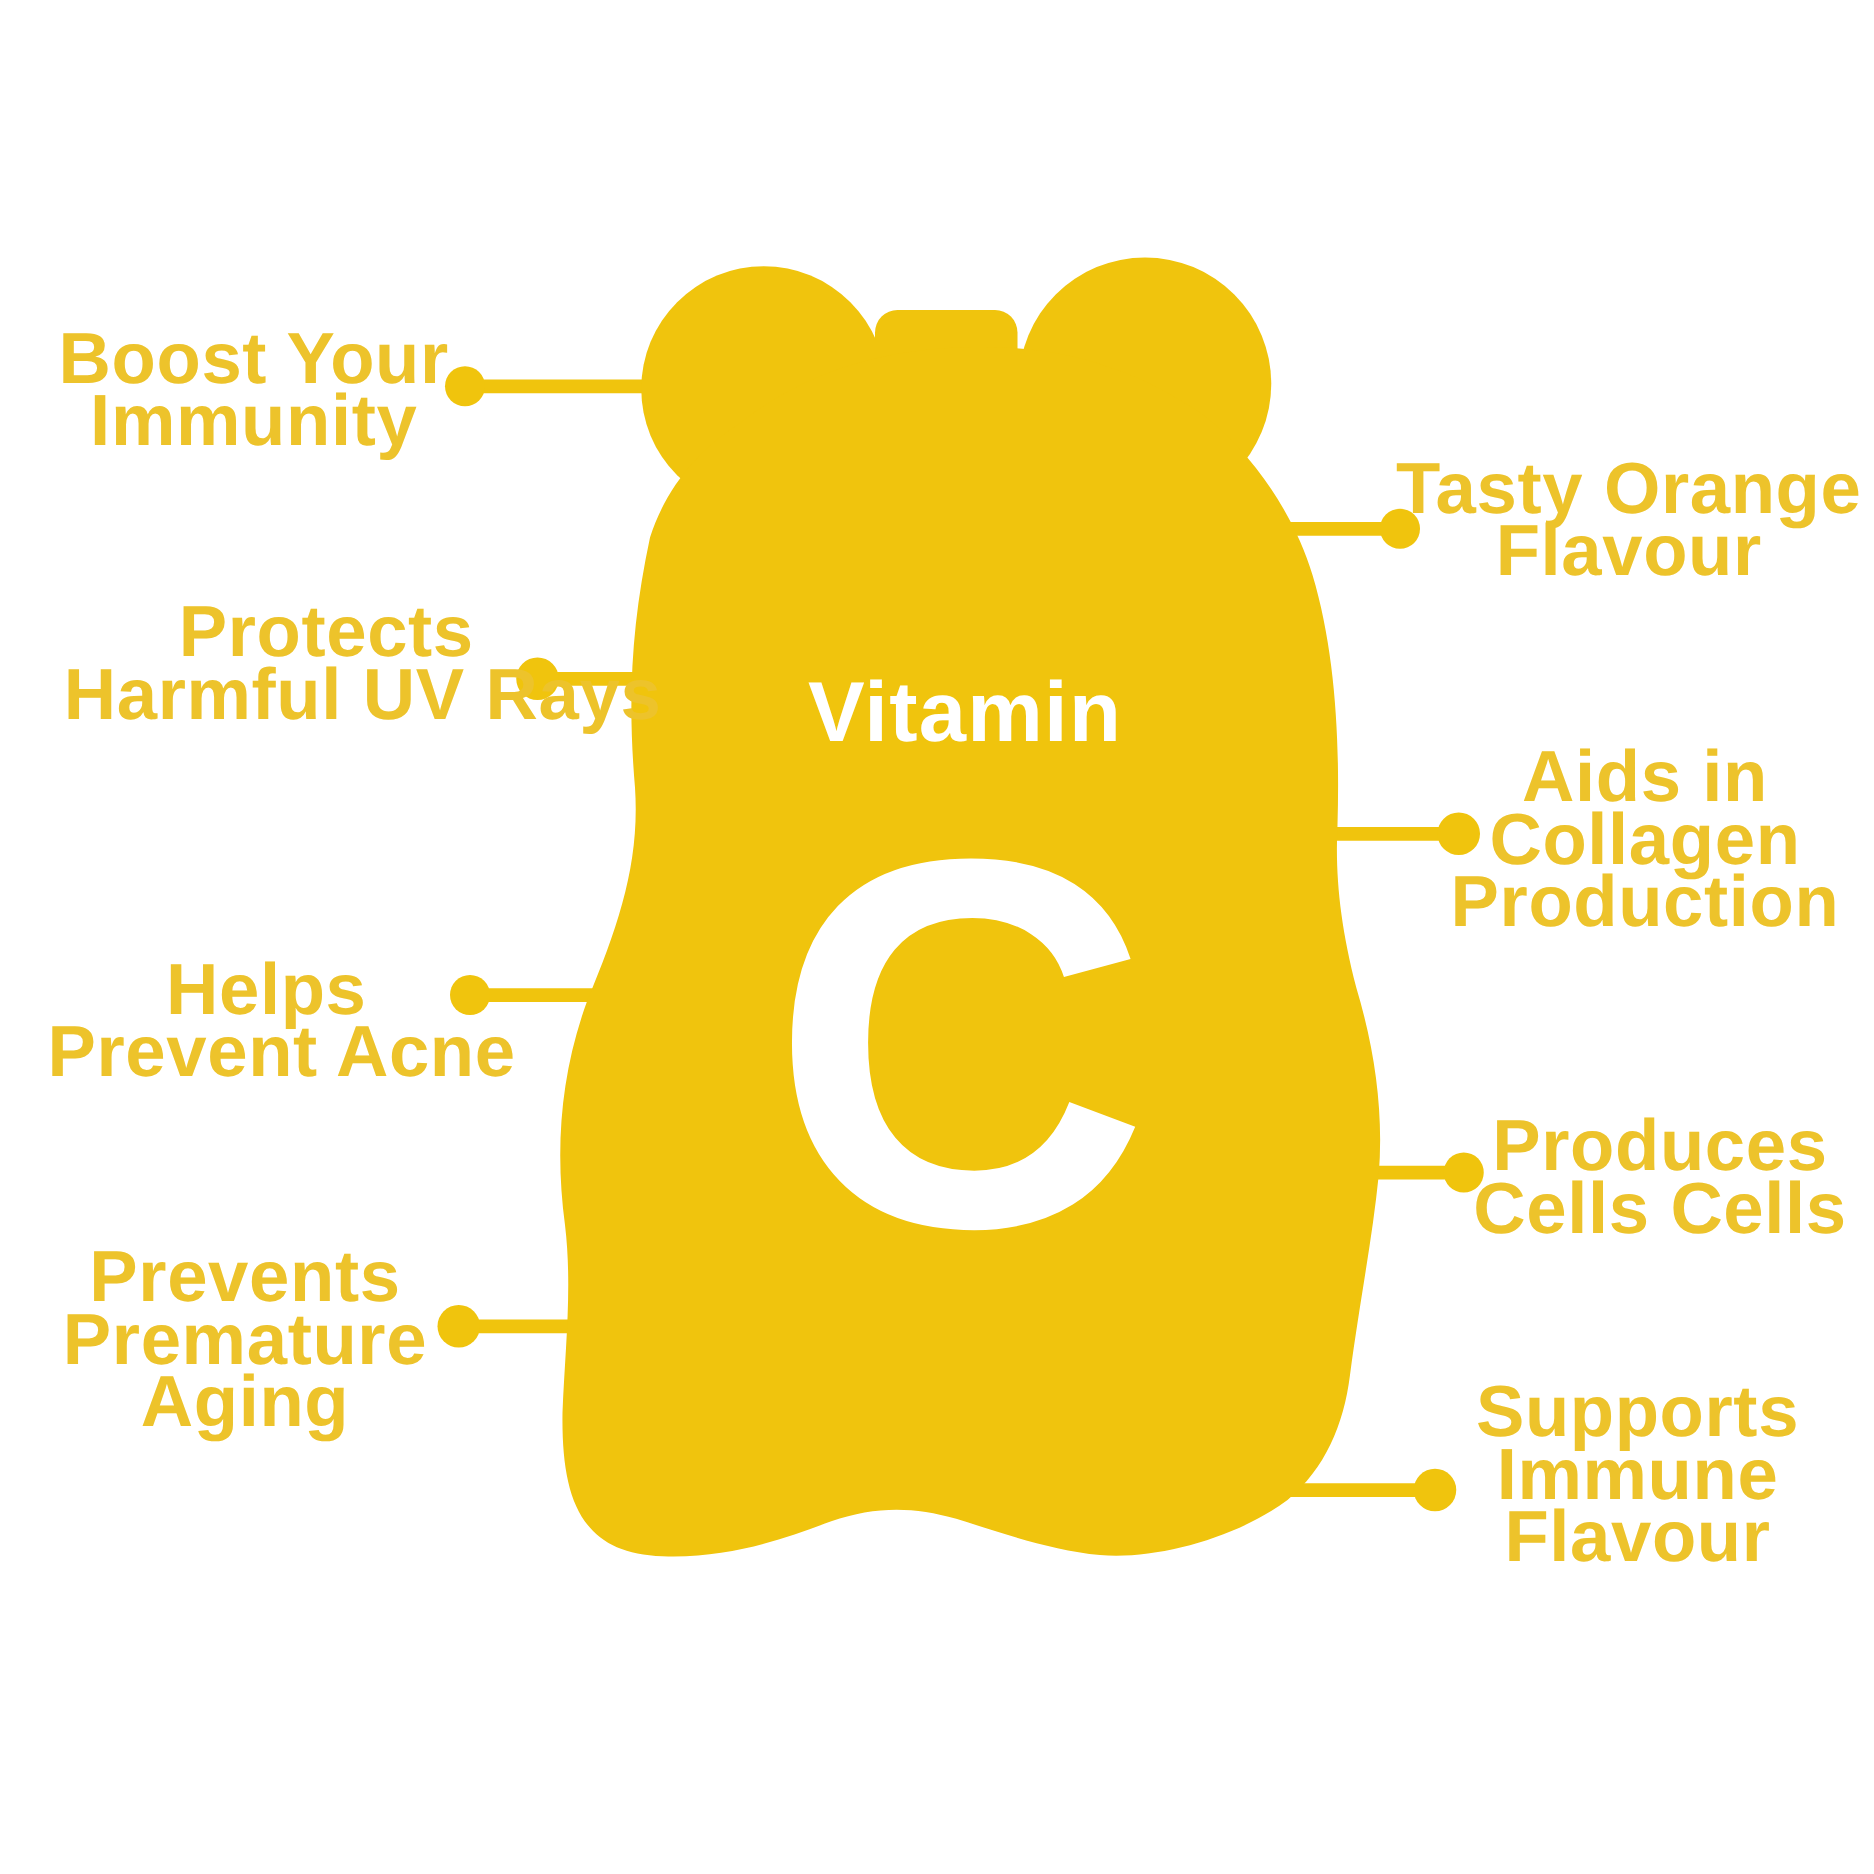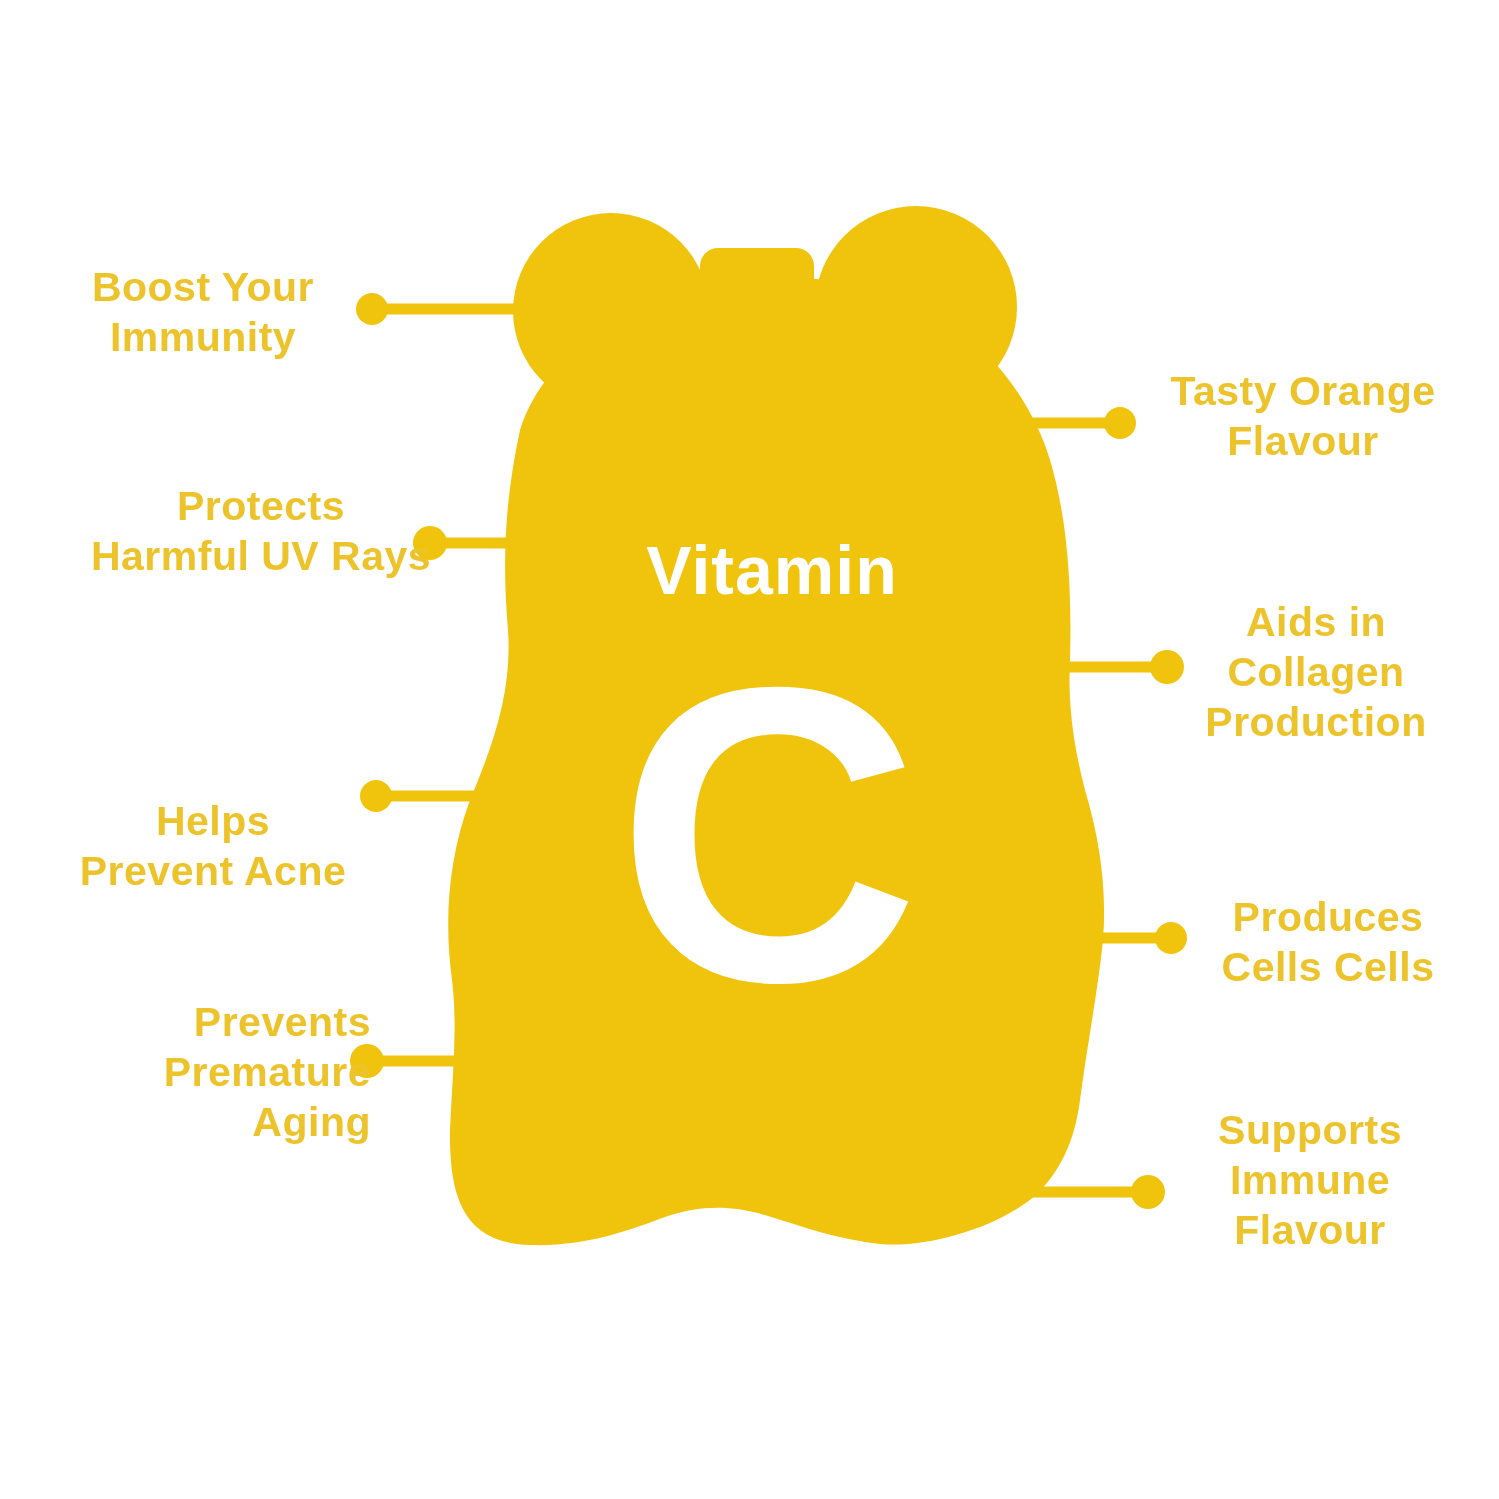--- a/index.html
+++ b/index.html
@@ -36,21 +36,21 @@
     font-weight: 700;
     font-size: 420px;
     fill: var(--color-white, #FFFFFF);
     text-anchor: middle;
   }
   .benefit-label {
     position: absolute;
     text-align: center;
     color: var(--color-label, #EDC32B);
     font-weight: 700;
-    font-size: 41px;
+    font-size: 58px;
     line-height: 50px;
     letter-spacing: 0.5px;
   }
   .benefit-label .ln {
     display: block;
     white-space: nowrap;
   }
   .hero-word {
     position: absolute;
     top: 524px;
@@ -129,25 +129,25 @@
   </div>
 
   <div class="benefit-label" style="top:262px; left:28px; width:350px;">
     <span class="ln">Boost Your</span>
     <span class="ln">Immunity</span>
   </div>
   <div class="benefit-label" style="top:481px; left:51px; width:420px;">
     <span class="ln">Protects</span>
     <span class="ln">Harmful UV Rays</span>
   </div>
-  <div class="benefit-label" style="top:767px; left:38px; width:350px;margin-top:29px;">
+  <div class="benefit-label" style="top:767px; left:38px; width:350px;">
     <span class="ln">Helps</span>
     <span class="ln">Prevent Acne</span>
   </div>
-  <div class="benefit-label" style="top:997px; left:21px; width:350px;text-align:right;">
+  <div class="benefit-label" style="top:997px; left:21px; width:350px;">
     <span class="ln">Prevents</span>
     <span class="ln">Premature</span>
     <span class="ln">Aging</span>
   </div>
 
   <div class="benefit-label" style="top:366px; left:1113px; width:380px;">
     <span class="ln">Tasty Orange</span>
     <span class="ln">Flavour</span>
   </div>
   <div class="benefit-label" style="top:597px; left:1146px; width:340px;">

